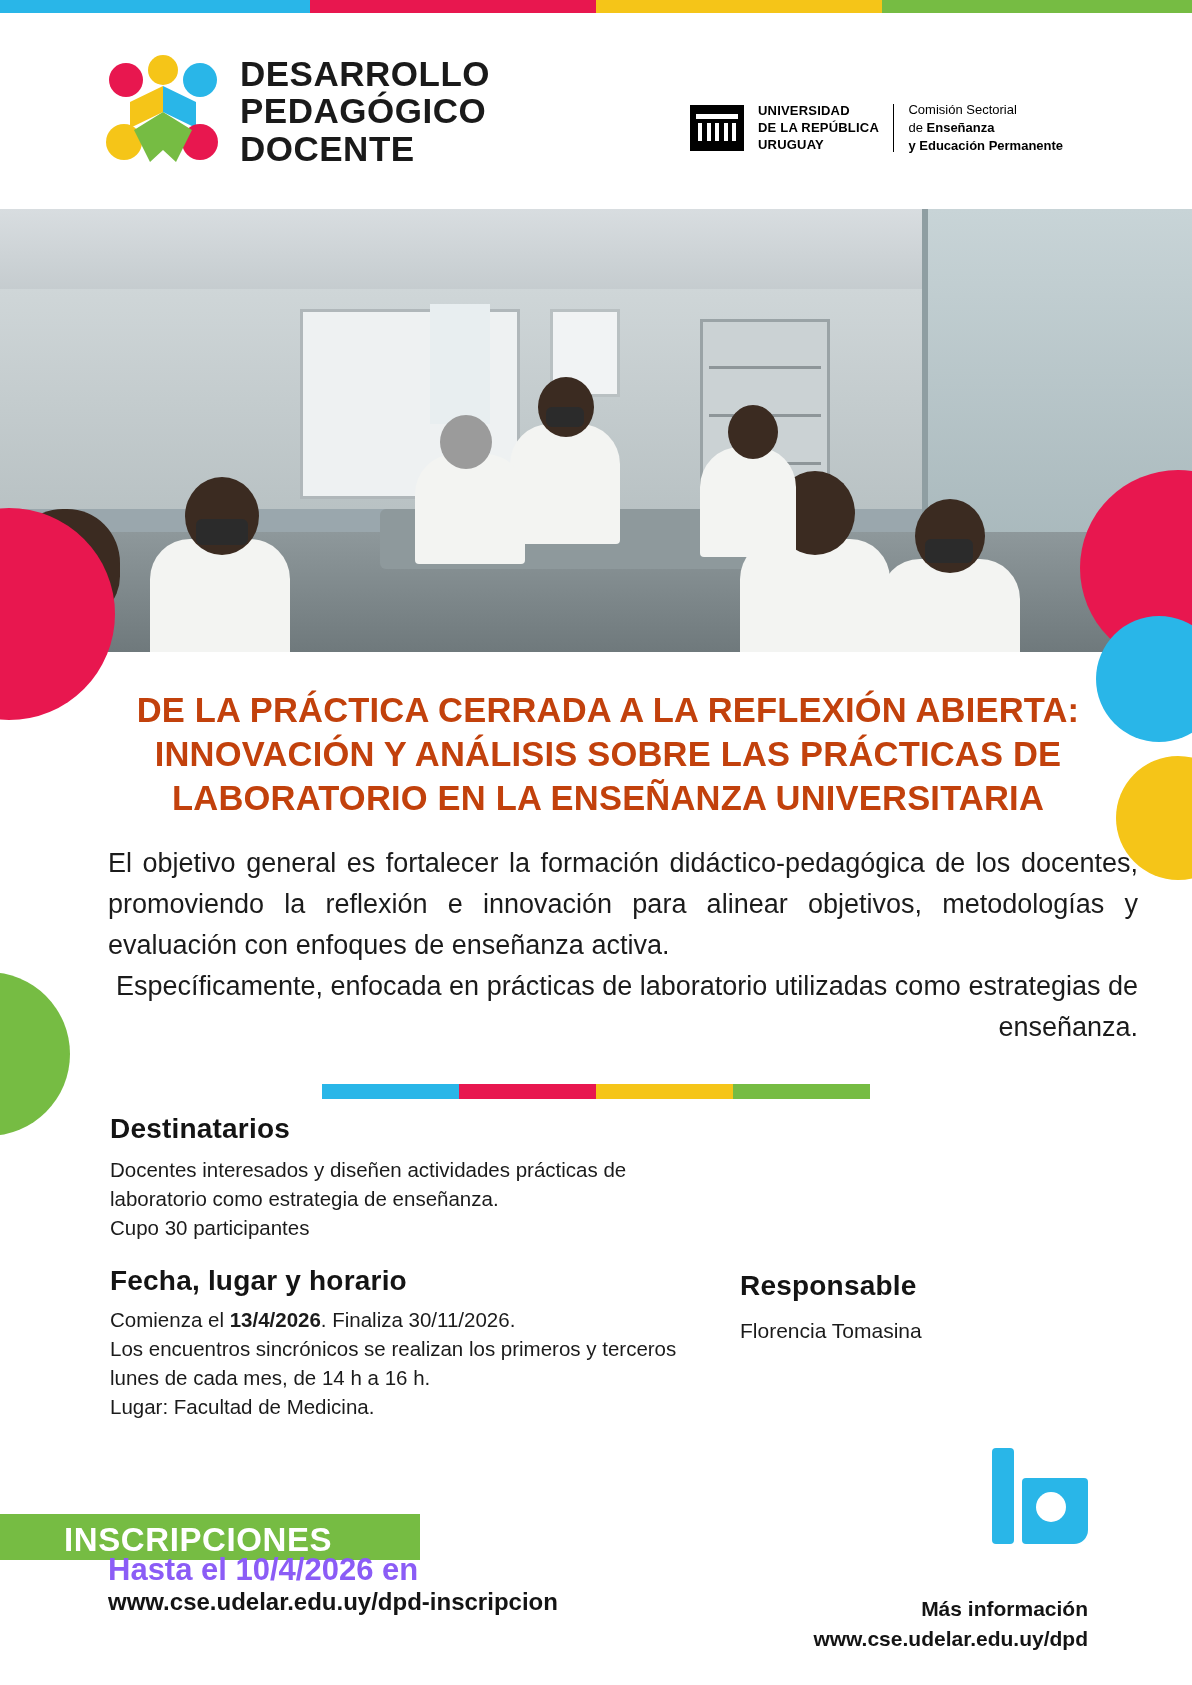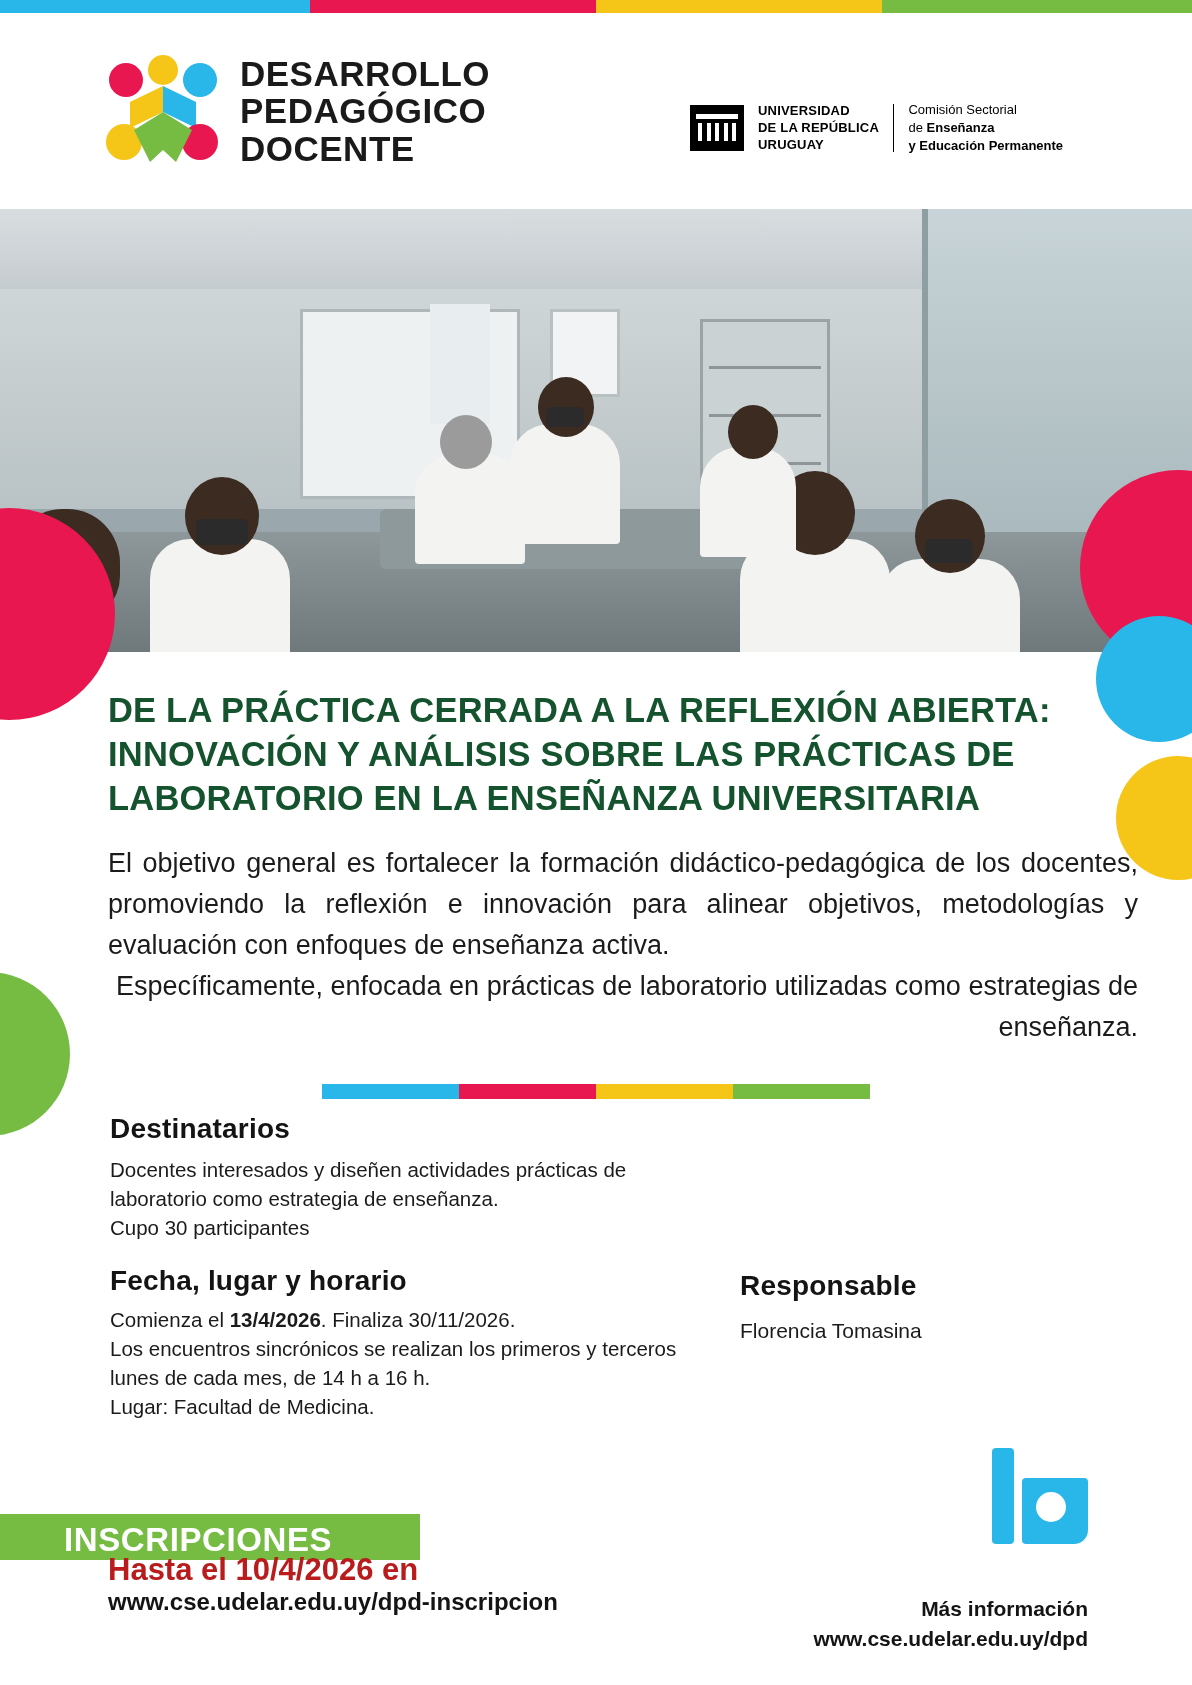--- a/index.html
+++ b/index.html
@@ -174,21 +174,22 @@
   }
 
   
   .title {
     position: absolute;
     left: 108px; top: 688px; width: 1000px;
     font-size: 34.5px;
     font-weight: bold;
     line-height: 1.28;
     letter-spacing: 0.2px;
-    color: #14532d;
+    color: #c2410c;
+    text-align: center;
   }
   .intro {
     position: absolute;
     left: 108px; top: 843px; width: 1030px;
     font-size: 27px;
     line-height: 1.52;
     color: #1b1b1b;
     text-align: justify;
   }
   .intro .last { text-align: right; }
@@ -242,21 +243,21 @@
     font-size: 33px;
     font-weight: bold;
     color: #ffffff;
     letter-spacing: 0.6px;
   }
   .insc-date {
     position: absolute;
     left: 108px; top: 1552px;
     font-size: 31px;
     font-weight: bold;
-    color: #b91c1c;
+    color: #8b5cf6;
   }
   .insc-url {
     position: absolute;
     left: 108px; top: 1588px;
     font-size: 24px;
     font-weight: bold;
     color: #141414;
   }
 
   

